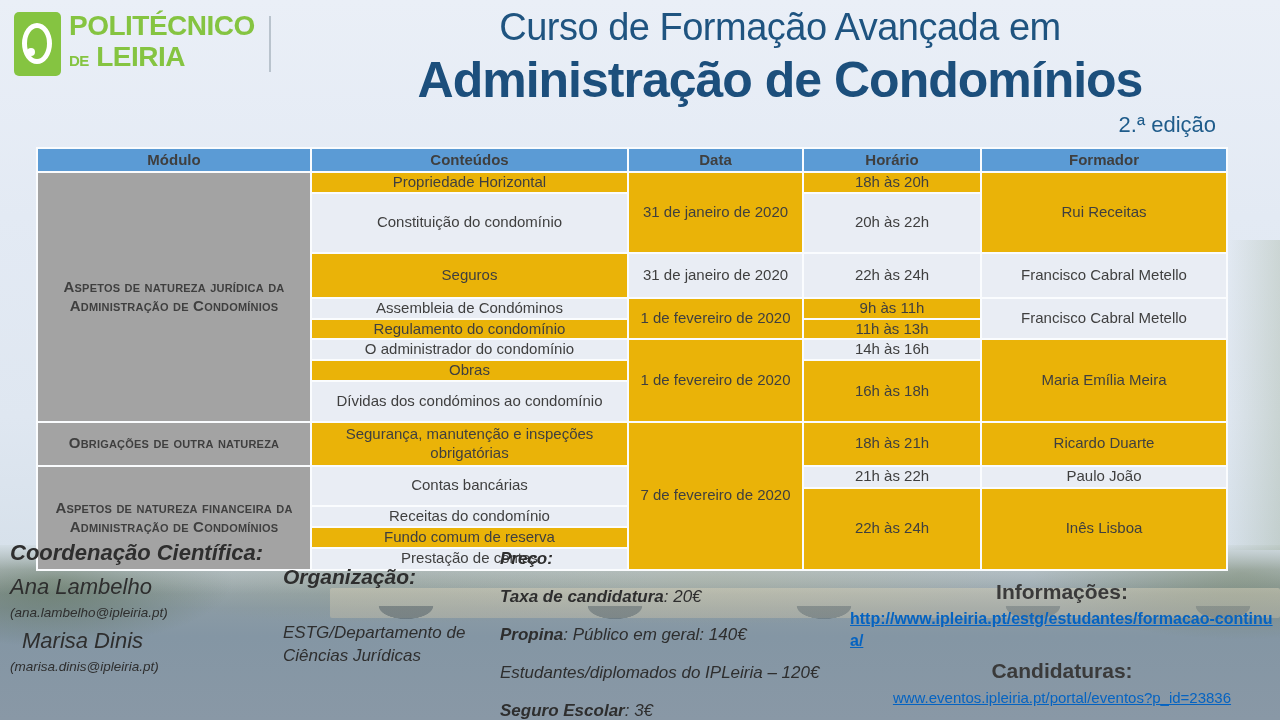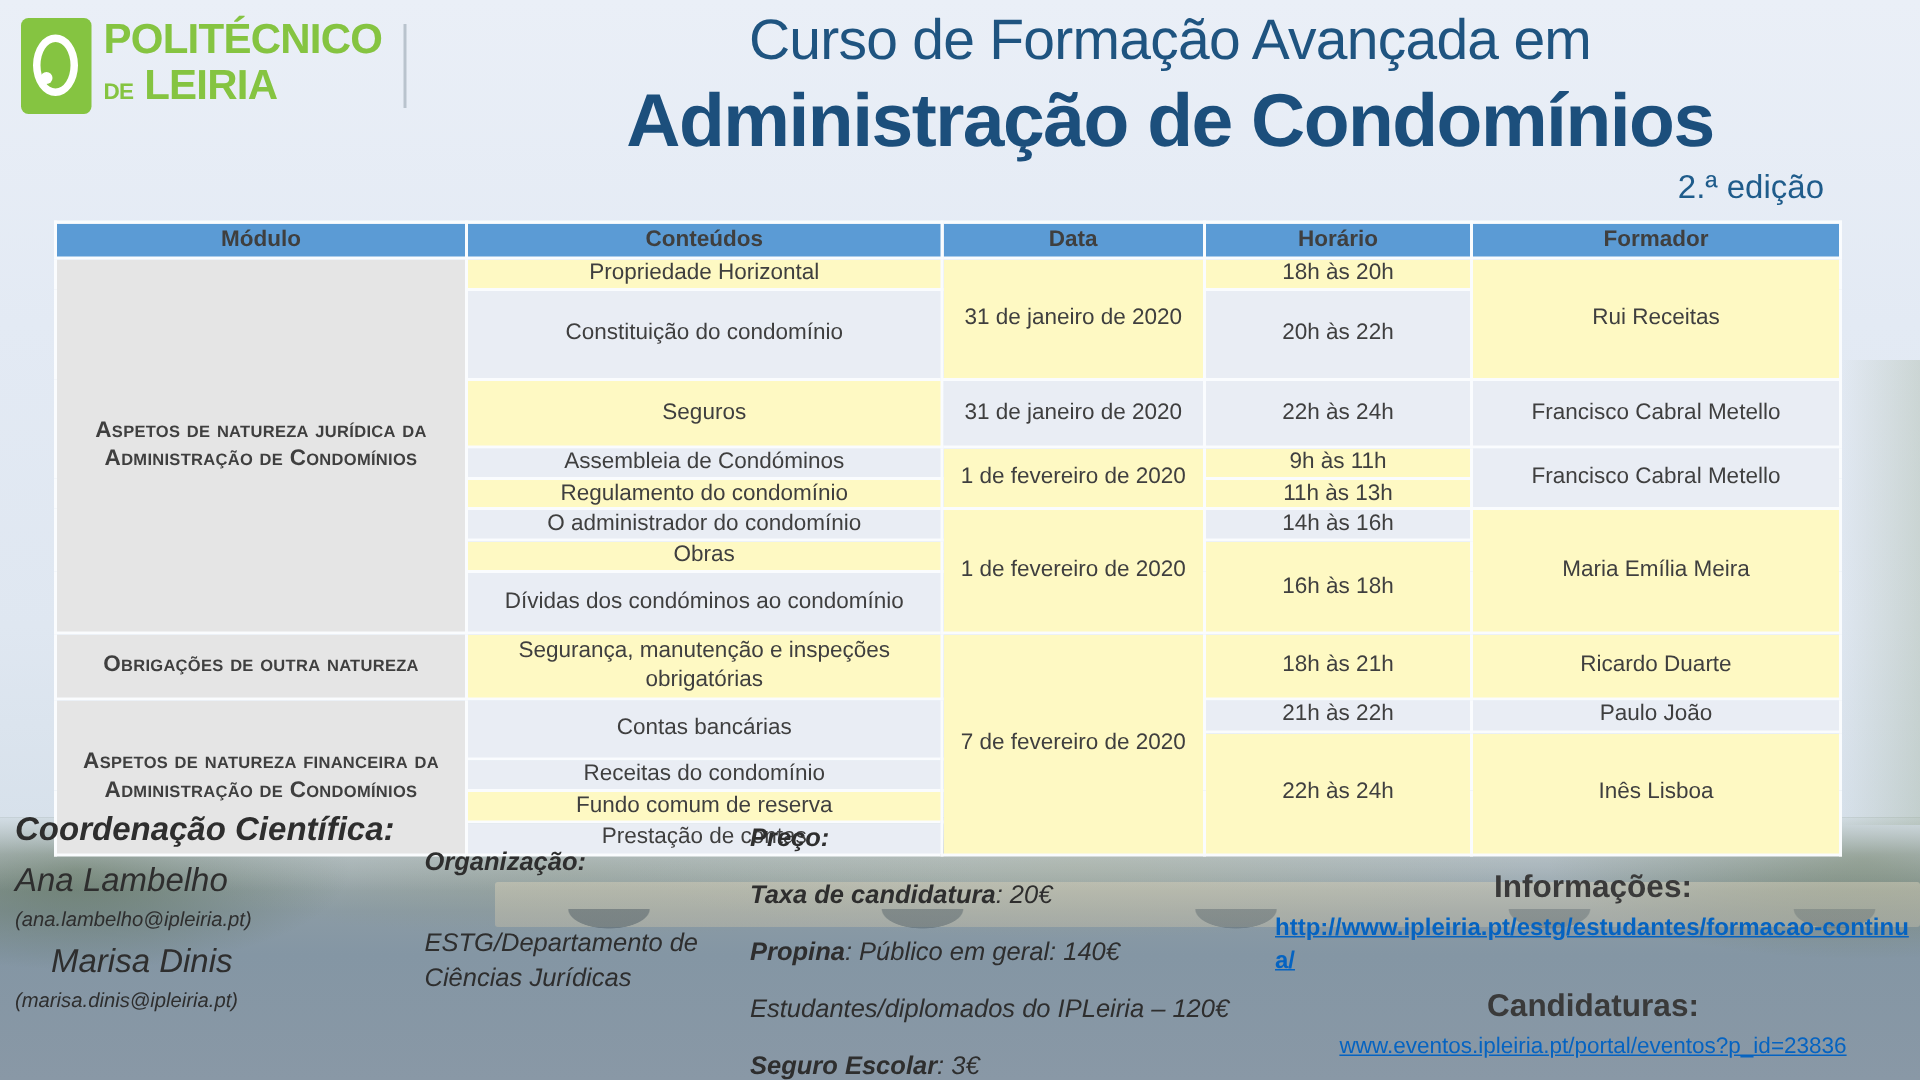--- a/index.html
+++ b/index.html
@@ -56,37 +56,37 @@
   .titles{ position:absolute; left:300px; top:0; width:960px; text-align:center; color:#1f5480; }
   .title1{ font-size:38px; font-weight:400; margin-top:6px; letter-spacing:-.5px;}
   .title2{ font-size:50px; font-weight:700; margin-top:2px; letter-spacing:-1px; color:#1c4f7c;}
   .edition{ position:absolute; right:64px; top:112px; font-size:22px; color:#1f5c8b; }
   
   table.course{ position:absolute; left:36px; top:147px; width:1190px;
     border-collapse:collapse; table-layout:fixed; }
   table.course td, table.course th{ border:2px solid #fafcfe; font-size:15px; color:#3f3f3f;
     text-align:center; vertical-align:middle; padding:0 4px; line-height:1.25; overflow:hidden; }
   th.hdr{ background:#5b9bd5; color:#fff; font-size:15.5px; font-weight:700; height:24px; }
-  td.module{ background:#e5e5e5; color:#fff; text-align:left; vertical-align:middle;
+  td.module{ background:#a3a3a3; color:#fff; text-align:left; vertical-align:middle;
     font-variant:small-caps; font-weight:600; font-size:16.5px; line-height:1.85;
     padding-left:10px; padding-right:6px; letter-spacing:.2px;}
-  td.dark{ background:#fef9c3; }
+  td.dark{ background:#eab308; }
   td.light{ background:#e9edf4; }
   td.vtop{ vertical-align:top; padding-top:2px; }
   td.vlow{ vertical-align:bottom; padding-bottom:14px; }
   td.vbot{ vertical-align:bottom; padding-bottom:4px; }
   td.vbot2{ vertical-align:bottom; padding-bottom:10px; }
   
   .foot{ position:absolute; color:#2e2e2e; }
   .coord{ left:10px; top:540px; font-style:italic; }
   .coord .t{ font-size:22px; font-weight:700; }
   .coord .n{ font-size:22px; margin-top:8px; }
   .coord .e{ font-size:13.5px; margin-top:5px; }
   .org{ left:283px; top:565px; width:200px; font-style:italic; }
-  .org .t{ font-size:17px; font-weight:700; }
+  .org .t{ font-size:21px; font-weight:700; }
   .org .b{ font-size:17px; margin-top:33px; line-height:1.35; }
   .price{ left:500px; top:549px; width:360px; font-style:italic; }
   .price .t{ font-size:17px; font-weight:700; }
   .price .row{ font-size:17px; margin-top:18px; }
   .price .lbl{ font-weight:700; }
   .info{ left:850px; top:580px; width:424px; text-align:center; color:#3a3a3a; }
   .info .t{ font-size:21px; font-weight:700; }
   .info .t2{ font-size:21px; font-weight:700; margin-top:8px; }
   a.link1, a.link2{ color:#0563c1; text-decoration:underline; cursor:pointer; display:block; }
   a.link1{ font-size:16px; font-weight:700; text-align:left; margin-top:4px; line-height:1.35; word-break:break-all;}
@@ -199,21 +199,21 @@
   <tr style="height:22px">
     <td class="light">Prestação de contas</td>
   </tr>
 </tbody>
   </table>
 
 <div class="foot coord">
   <div class="t">Coordenação Científica:</div>
   <div class="n">Ana Lambelho</div>
   <div class="e">(ana.lambelho@ipleiria.pt)</div>
-  <div class="n" style="margin-left:24px">Marisa Dinis</div>
+  <div class="n" style="margin-left:12px">Marisa Dinis</div>
   <div class="e">(marisa.dinis@ipleiria.pt)</div>
 </div>
 
 <div class="foot org">
   <div class="t">Organização:</div>
   <div class="b">ESTG/Departamento de Ciências Jurídicas</div>
 </div>
 
 <div class="foot price">
   <div class="t">Preço:</div>

